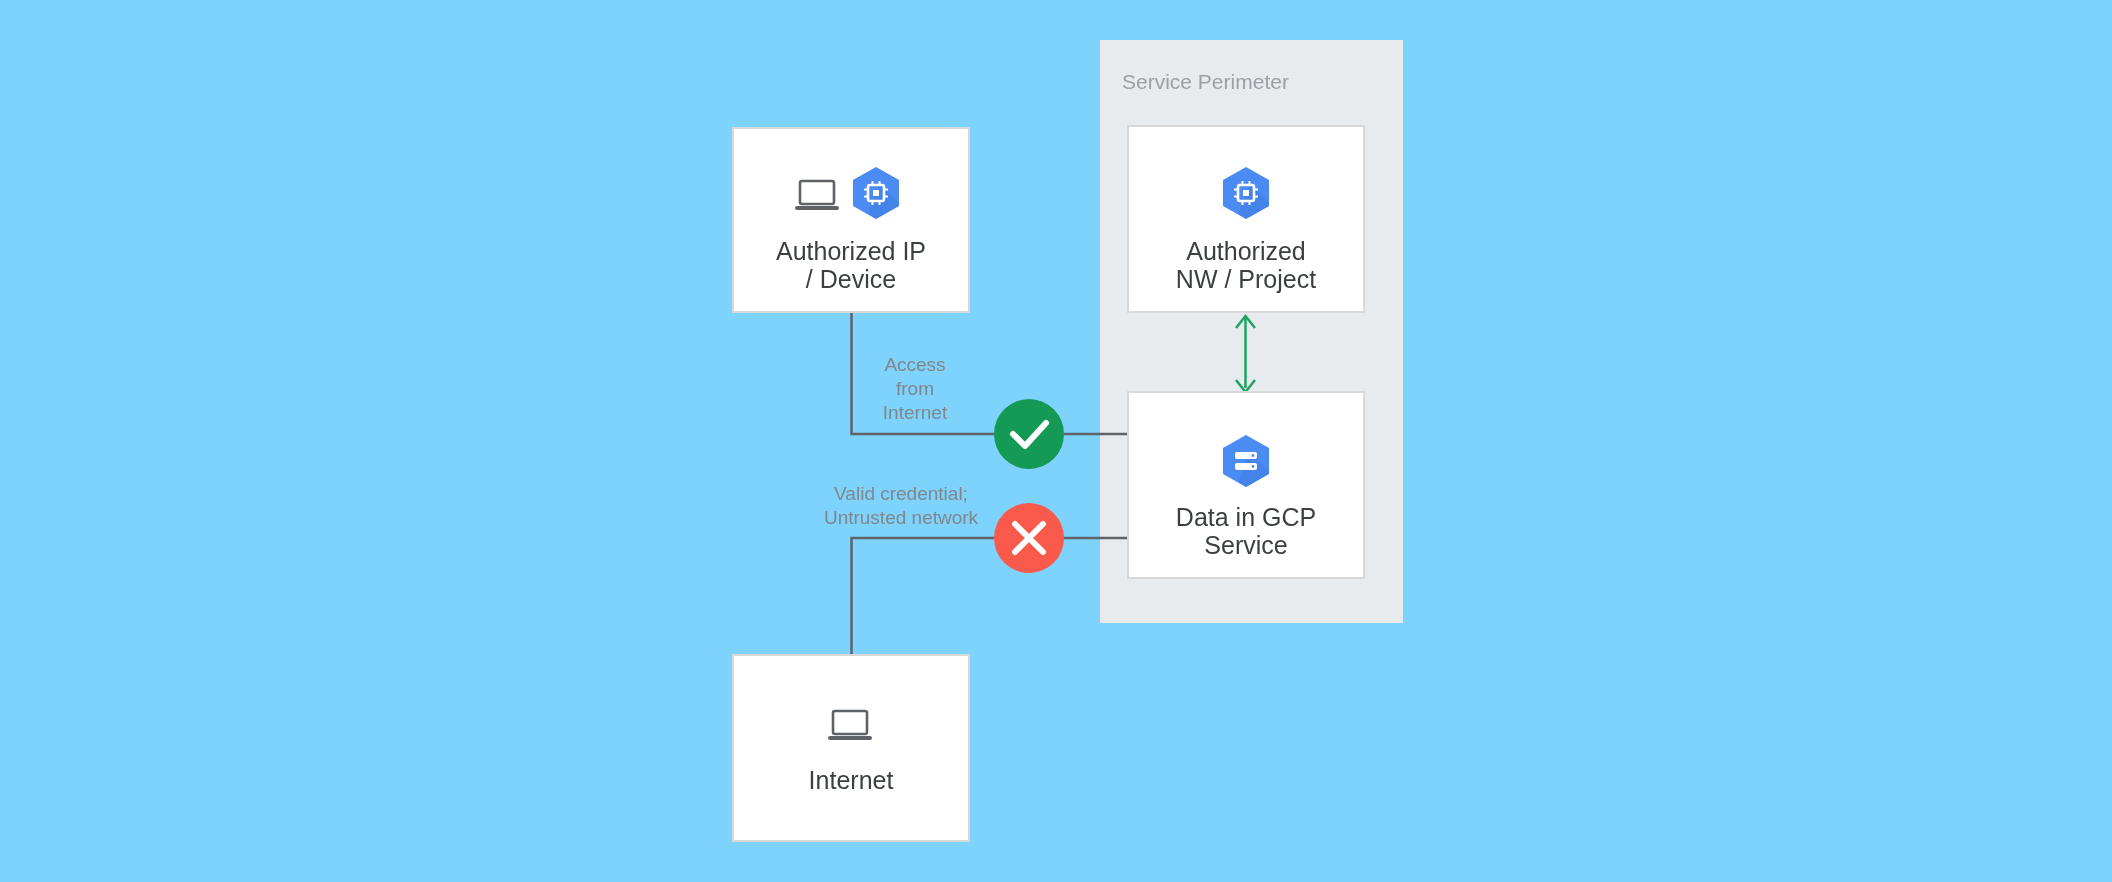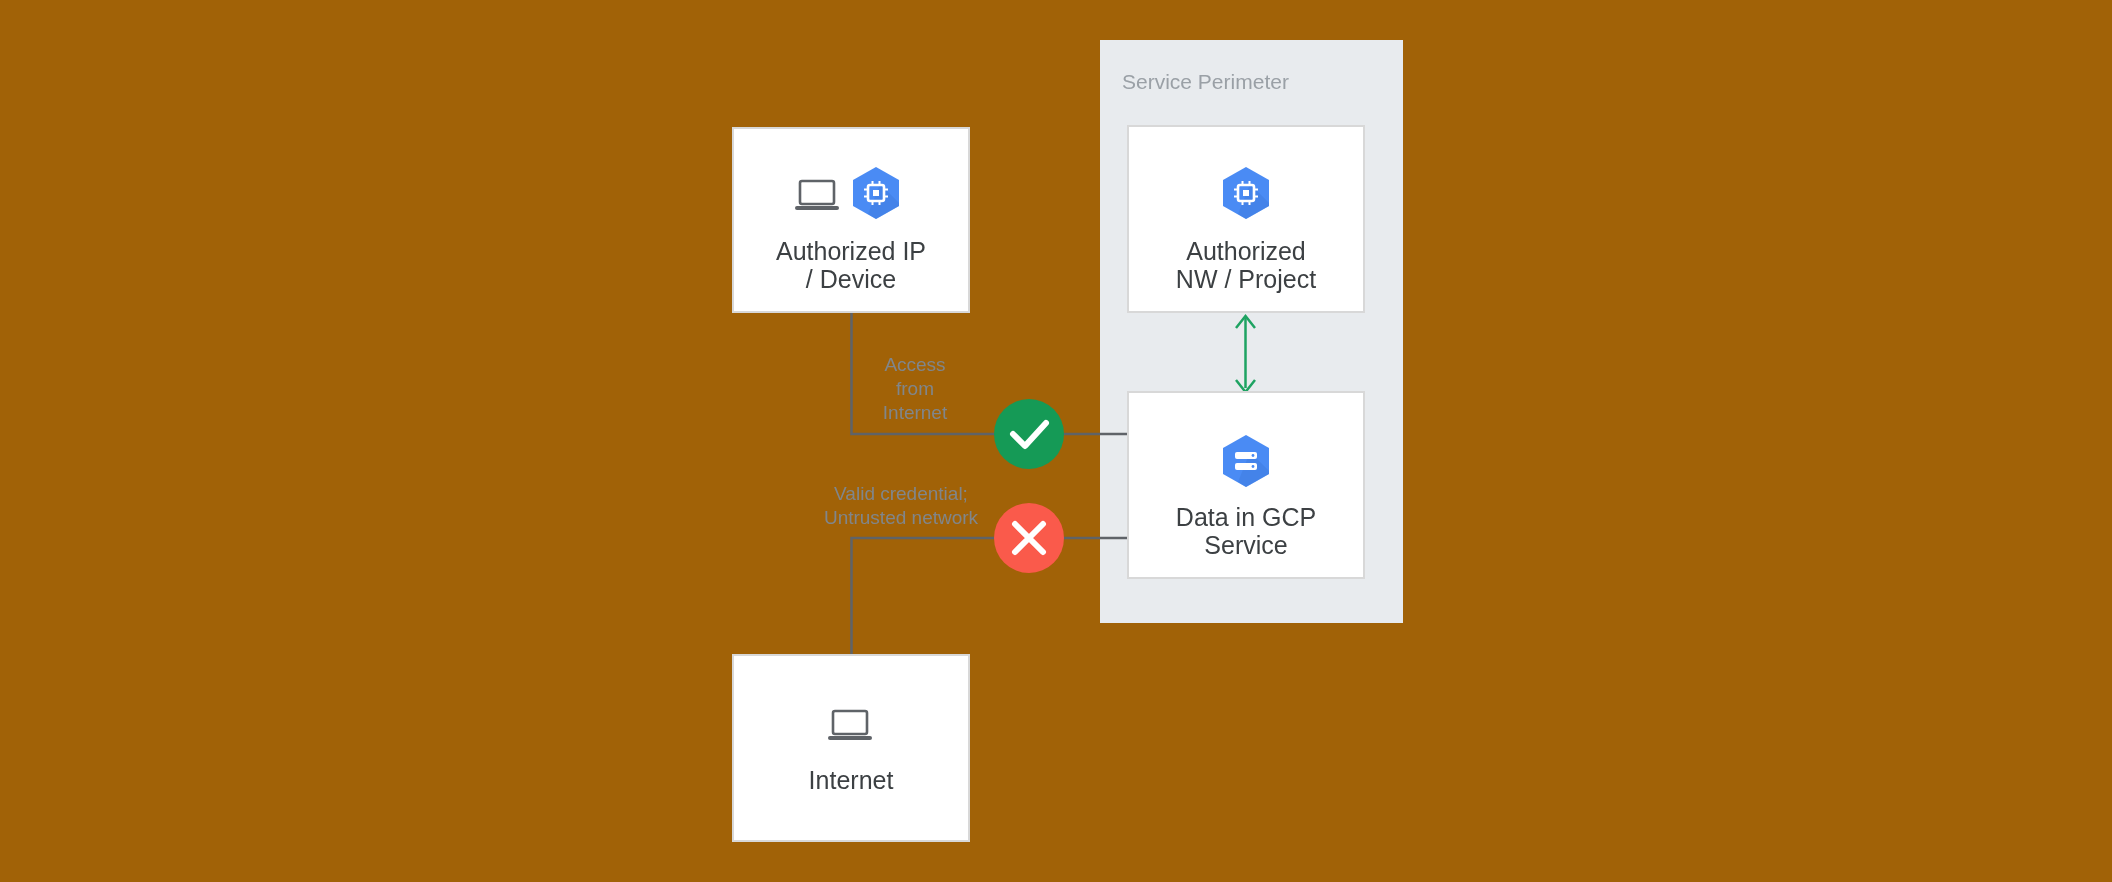--- a/index.html
+++ b/index.html
@@ -11,21 +11,21 @@
   body {
     width: 2112px;
     height: 882px;
     overflow: hidden;
     font-family: "Liberation Sans", sans-serif;
   }
   #diagram-root {
     position: relative;
     width: 2112px;
     height: 882px;
-    background: #a16207;
+    background: #7dd3fc;
   }
   svg#diagram {
     display: block;
     width: 2112px;
     height: 882px;
   }
   .node-box {
     fill: #ffffff;
     stroke: #d8d8d8;
     stroke-width: 2;

